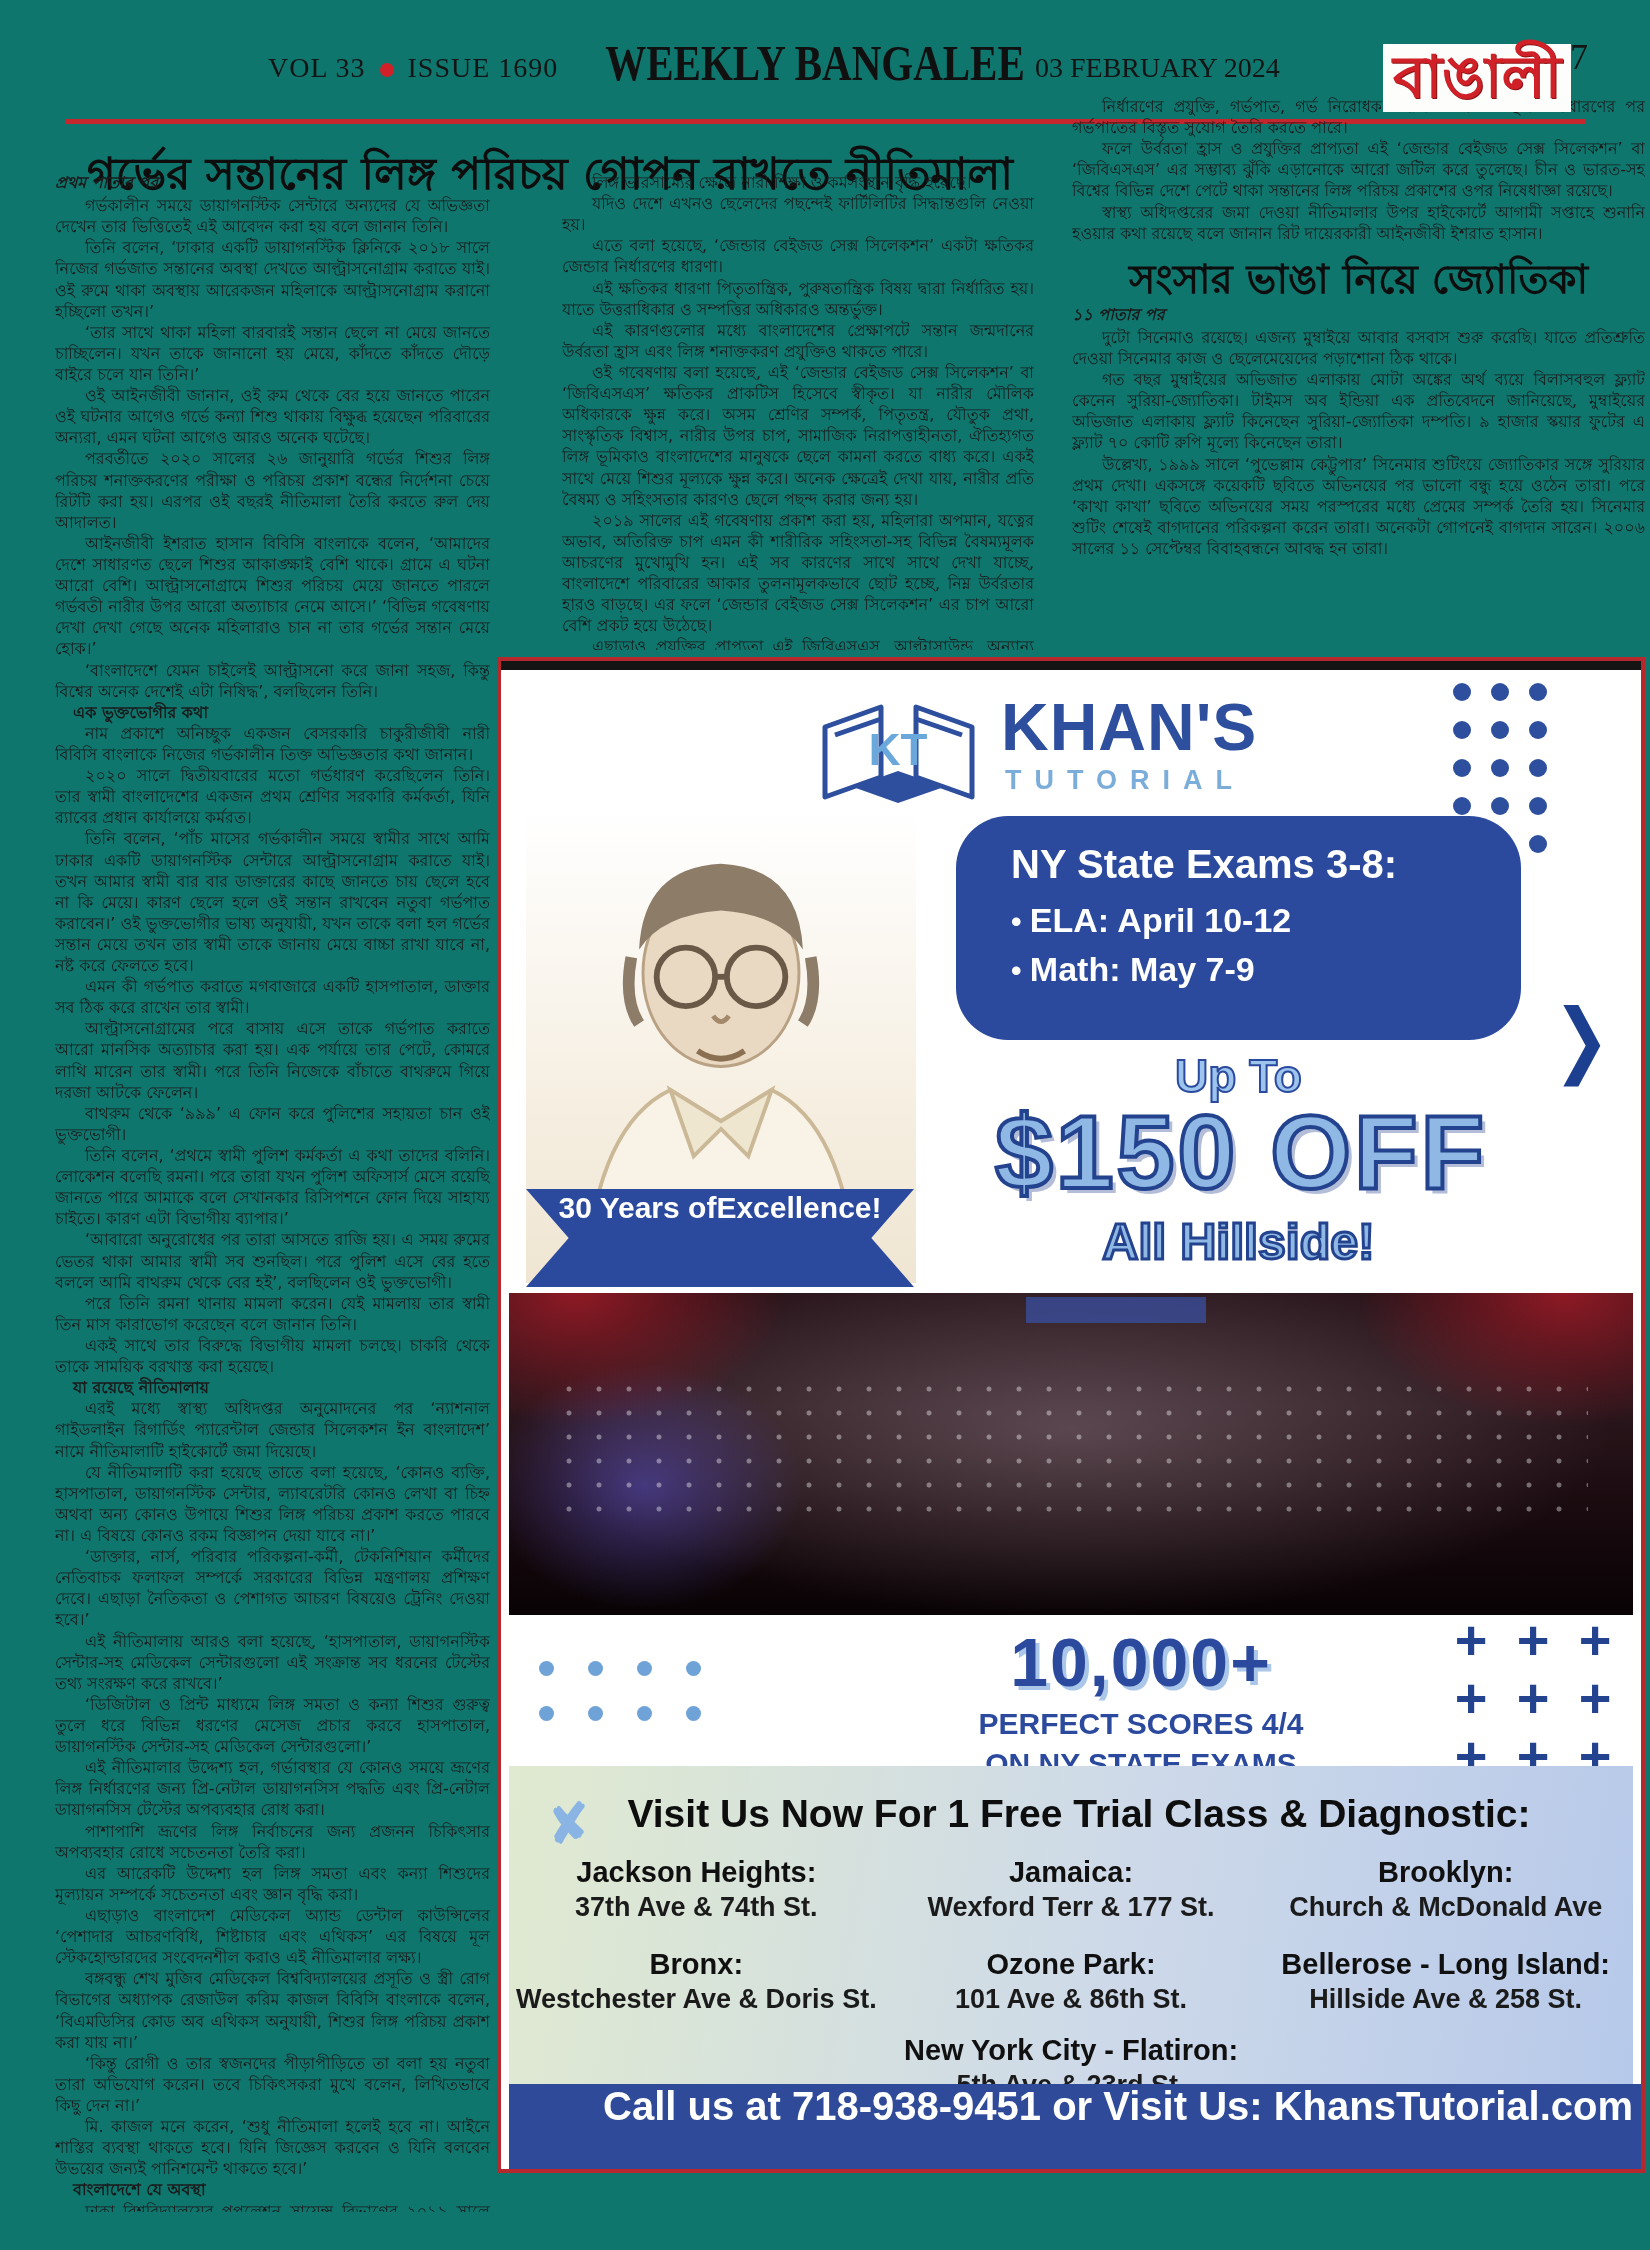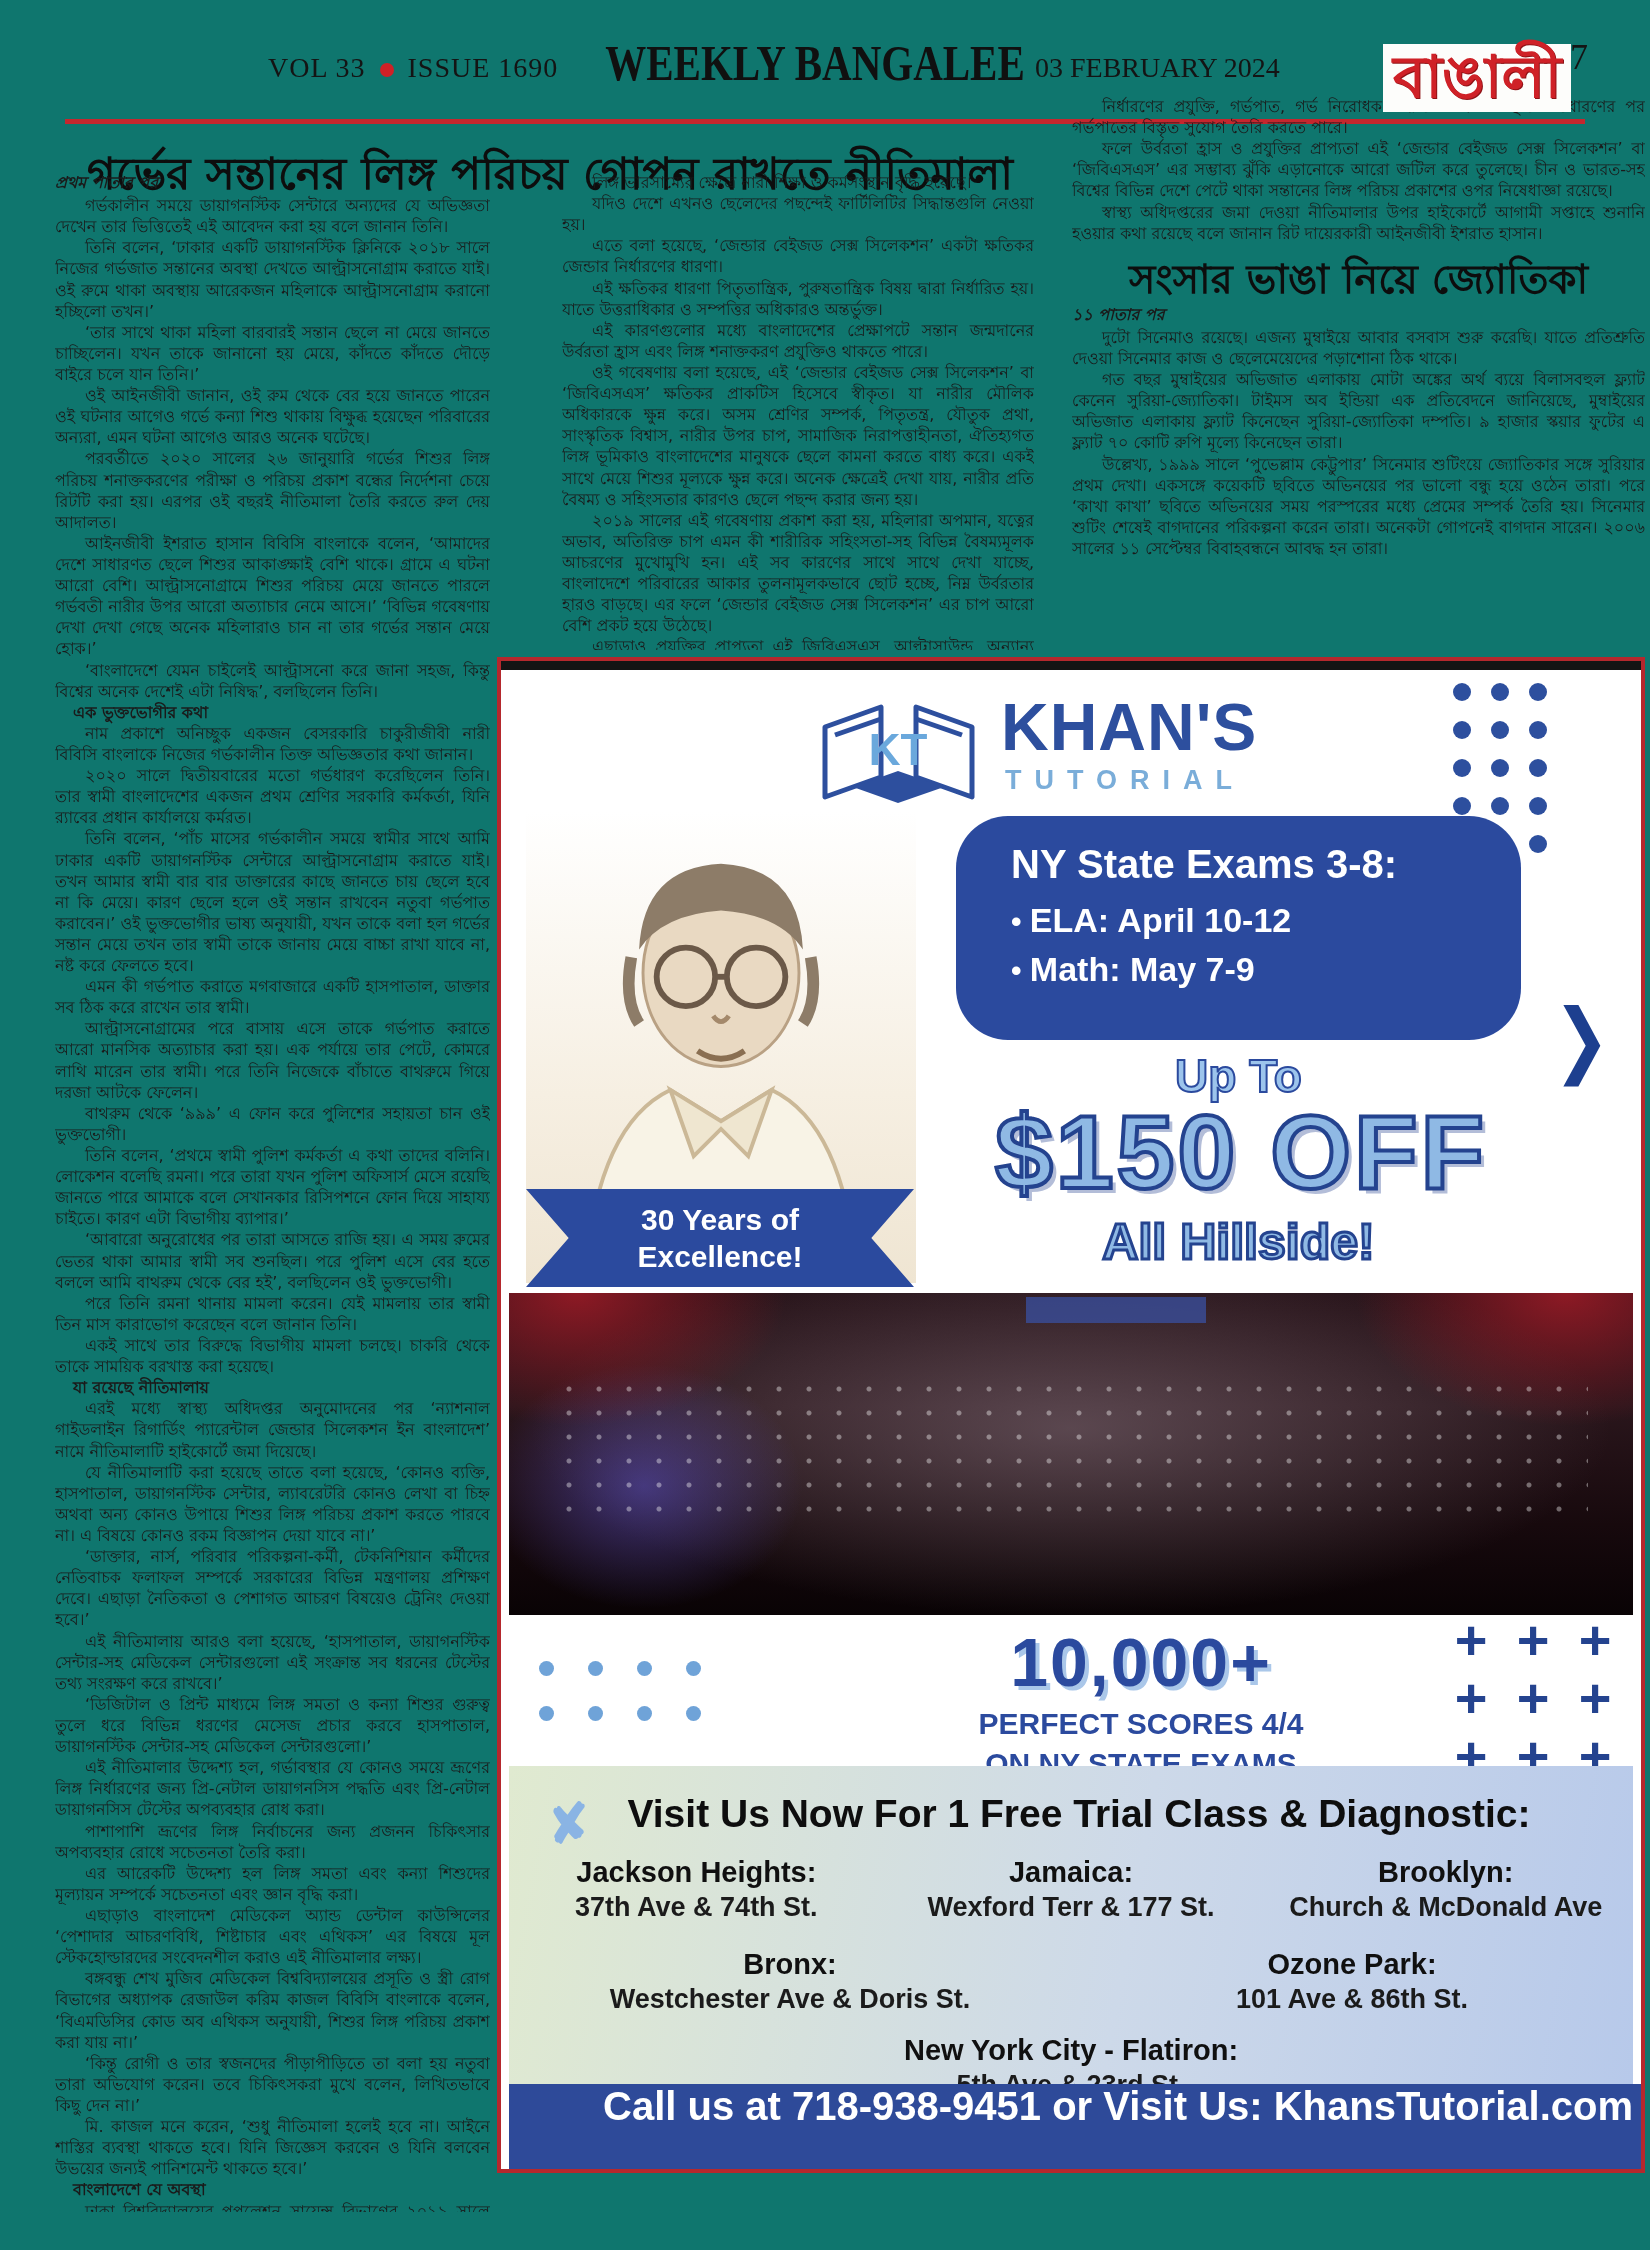--- a/index.html
+++ b/index.html
@@ -57,21 +57,21 @@
       font-family:"Liberation Sans",sans-serif;}
   .exam-title{font-size:40px;font-weight:800;margin:0 0 14px 0;}
   .exam-item{font-size:34px;font-weight:800;margin:10px 0 0 0;}
   .exam-item::before{content:"•  ";font-size:30px;}
 
   .portrait{position:absolute;left:25px;top:150px;width:390px;height:472px;overflow:hidden;
       background:linear-gradient(#ffffff, #f6efe2 60%, #efe5d2);}
   .ribbon{position:absolute;left:25px;top:528px;width:388px;height:98px;background:#2b4a9e;
       clip-path:polygon(0 0,100% 0,89% 50%,100% 100%,0 100%,11% 50%);
       color:#fff;font-family:"Liberation Sans",sans-serif;font-size:30px;font-weight:700;
-      text-align:center;display:flex;flex-direction:column;justify-content:center;line-height:1.25;}
+      text-align:center;display:flex;flex-direction:row;justify-content:center;line-height:1.25;}
 
   .offer-upto{position:absolute;left:455px;top:388px;width:565px;text-align:center;
       font-family:"Liberation Sans",sans-serif;font-size:46px;font-weight:800;color:#9cc4ec;
       -webkit-text-stroke:2px #2b4a9e;}
   .offer-big{position:absolute;left:420px;top:432px;width:640px;text-align:center;
       font-family:"Liberation Sans",sans-serif;font-size:104px;font-weight:800;color:#8fb9e4;
       -webkit-text-stroke:4px #24438f;letter-spacing:3px;text-shadow:5px 5px 0 rgba(36,67,143,.35);}
   .offer-pkg{position:absolute;left:455px;top:552px;width:565px;text-align:center;
       font-family:"Liberation Sans",sans-serif;font-size:50px;font-weight:800;color:#8fb9e4;
       -webkit-text-stroke:3px #24438f;}
@@ -329,20 +329,24 @@
       </div>
       <div class="loc-row r2">
         <div class="loc-cell">
           <div class="loc-name">Bronx:</div>
           <div class="loc-addr">Westchester Ave &amp; Doris St.</div>
         </div>
         <div class="loc-cell">
           <div class="loc-name">Ozone Park:</div>
           <div class="loc-addr">101 Ave &amp; 86th St.</div>
         </div>
+        <div class="loc-cell">
+          <div class="loc-name">Bellerose - Long Island:</div>
+          <div class="loc-addr">Hillside Ave &amp; 258 St.</div>
+        </div>
       </div>
       <div class="loc-row r3">
         <div class="loc-cell">
           <div class="loc-name">New York City - Flatiron:</div>
           <div class="loc-addr">5th Ave &amp; 23rd St.</div>
         </div>
       </div>
     </div>
 
     <div class="ad-footer">

